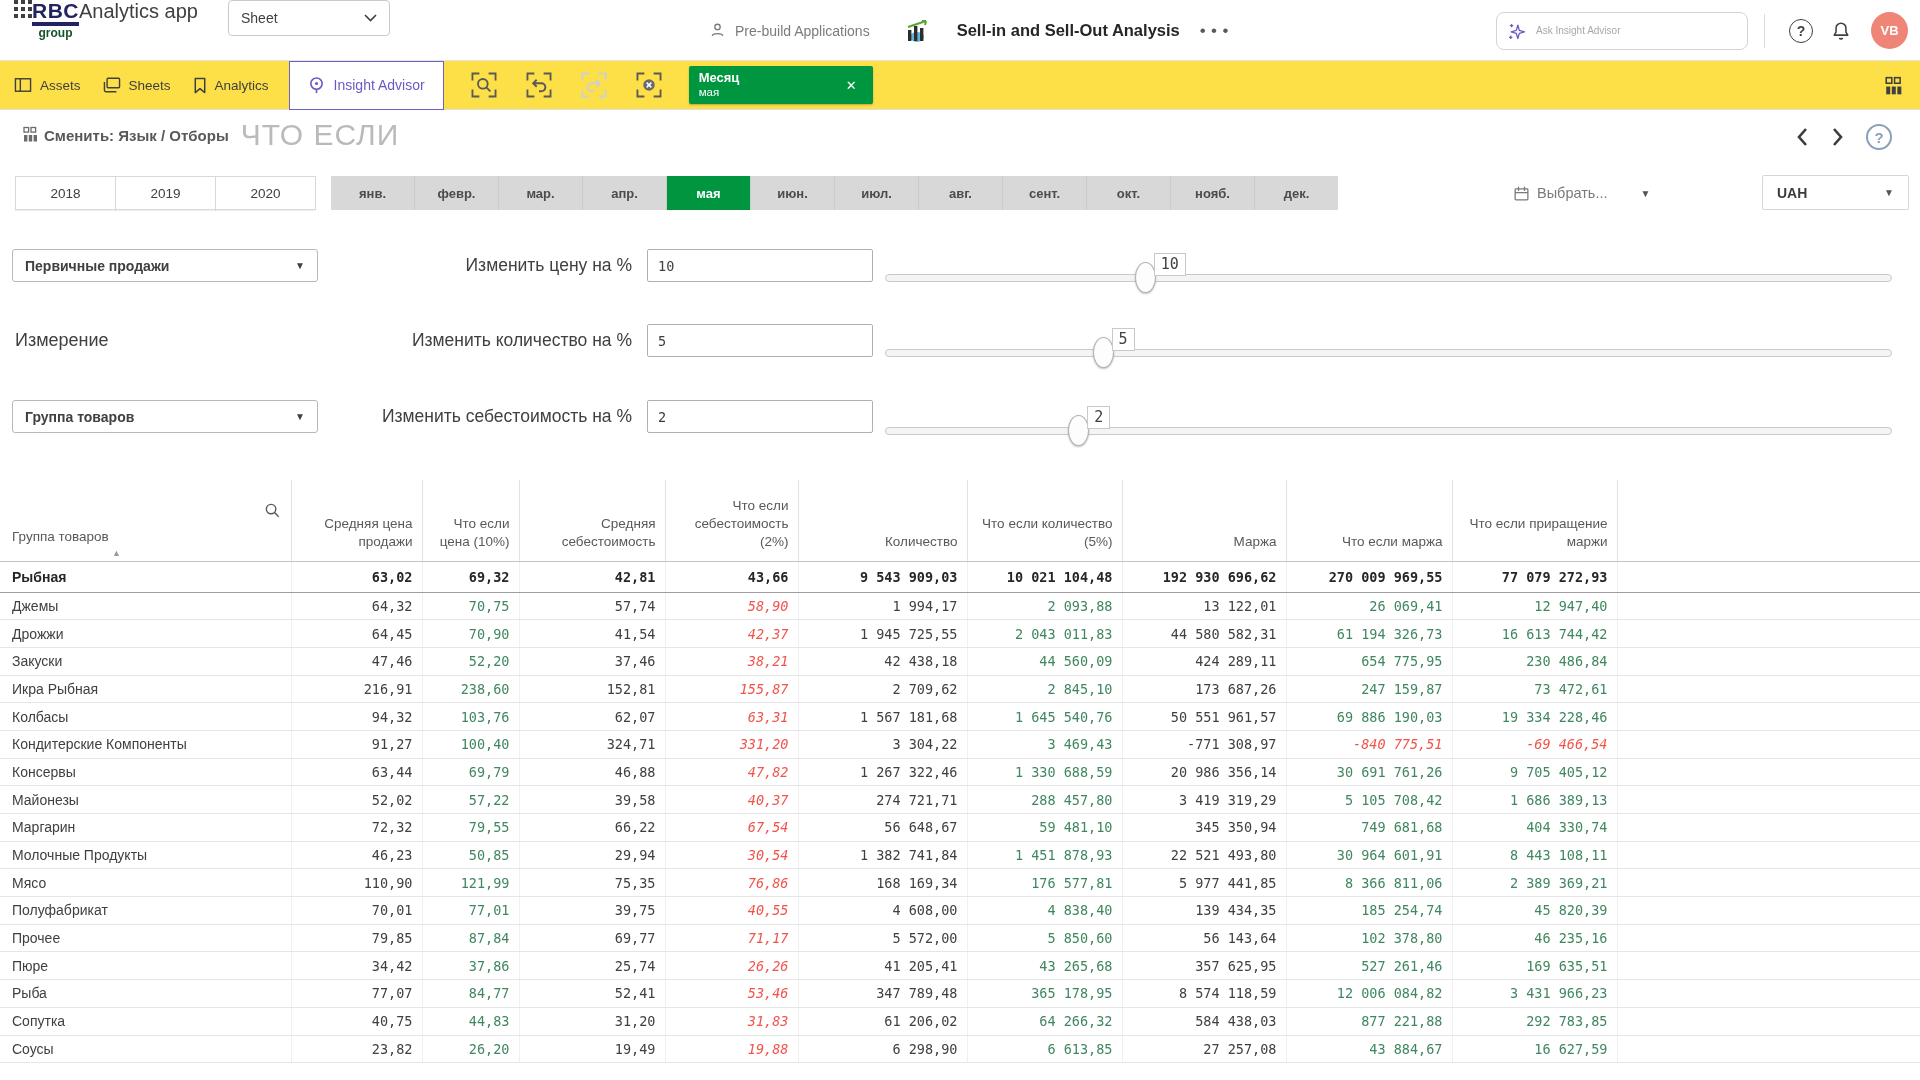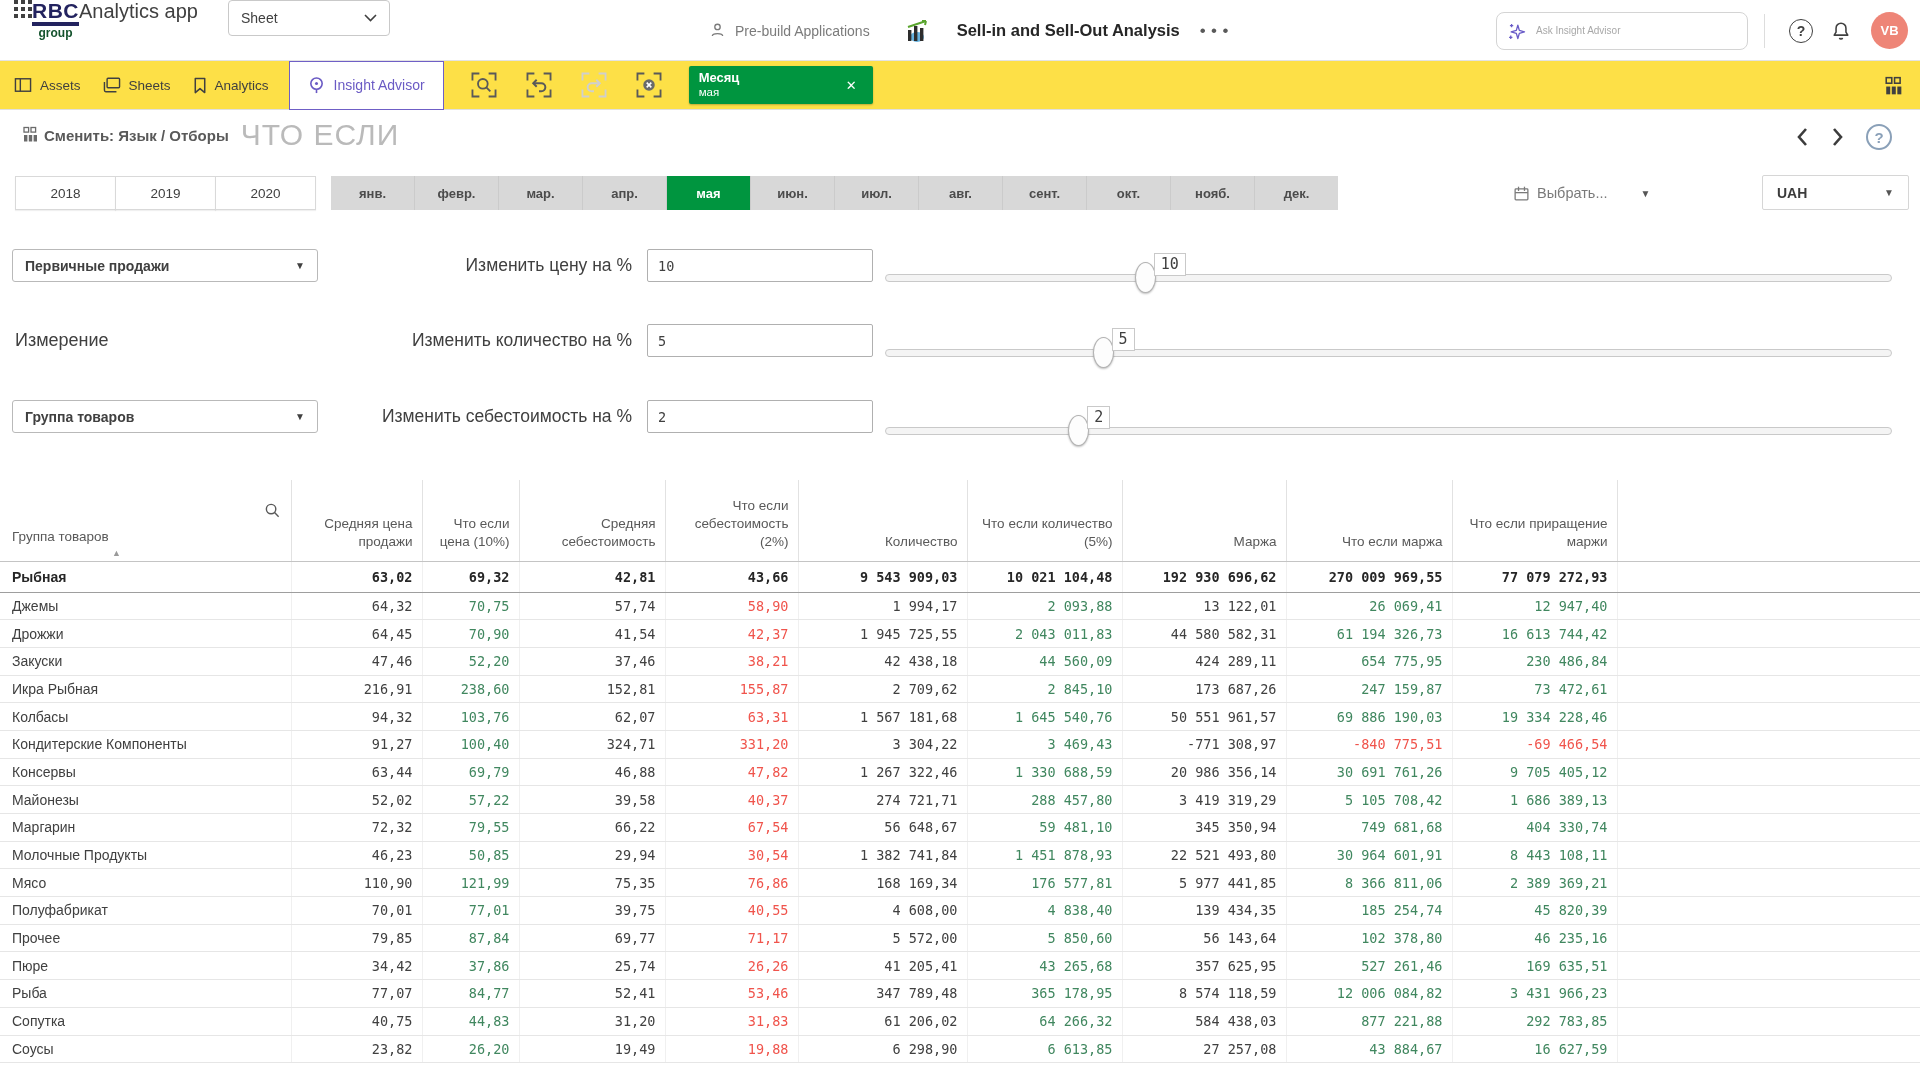--- a/index.html
+++ b/index.html
@@ -121,21 +121,21 @@
     line-height:1.35; cursor:pointer; }
   th.th-first { text-align:left; padding-left:12px; position:relative; padding-bottom:2px; }
   .th-first-label { font-size:13.5px; color:#595959; }
   .sort-asc { font-size:9px; color:#9a9a9a; margin-left:100px; height:12px; line-height:12px; }
   .th-search { position:absolute; right:10px; bottom:42px; }
   td { border-bottom:1px solid #e6e6e6; border-right:1px solid #f0f0f0; white-space:nowrap; overflow:hidden; }
   td.name { font-size:14px; color:#404040; padding-left:12px; text-align:left; }
   td.num { font-family:"DejaVu Sans Mono", monospace; font-size:13.5px; text-align:right;
     padding-right:9px; color:#404040; }
   td.green { color:#40875f; }
-  td.red { color:#f0544c; }
+  td.red { color:#f0544c;font-style:italic; }
   tr.totals-row td { height:31px; font-weight:bold; color:#262626; border-bottom:1px solid #9e9e9e; }
   tr.totals-row td.name { font-size:14px; }
   tr.data-row td { height:27.7px; }
   td.empty-col { border-right:none; }
 
   svg { display:block; }
 </style>
 </head>
 <body>
 

